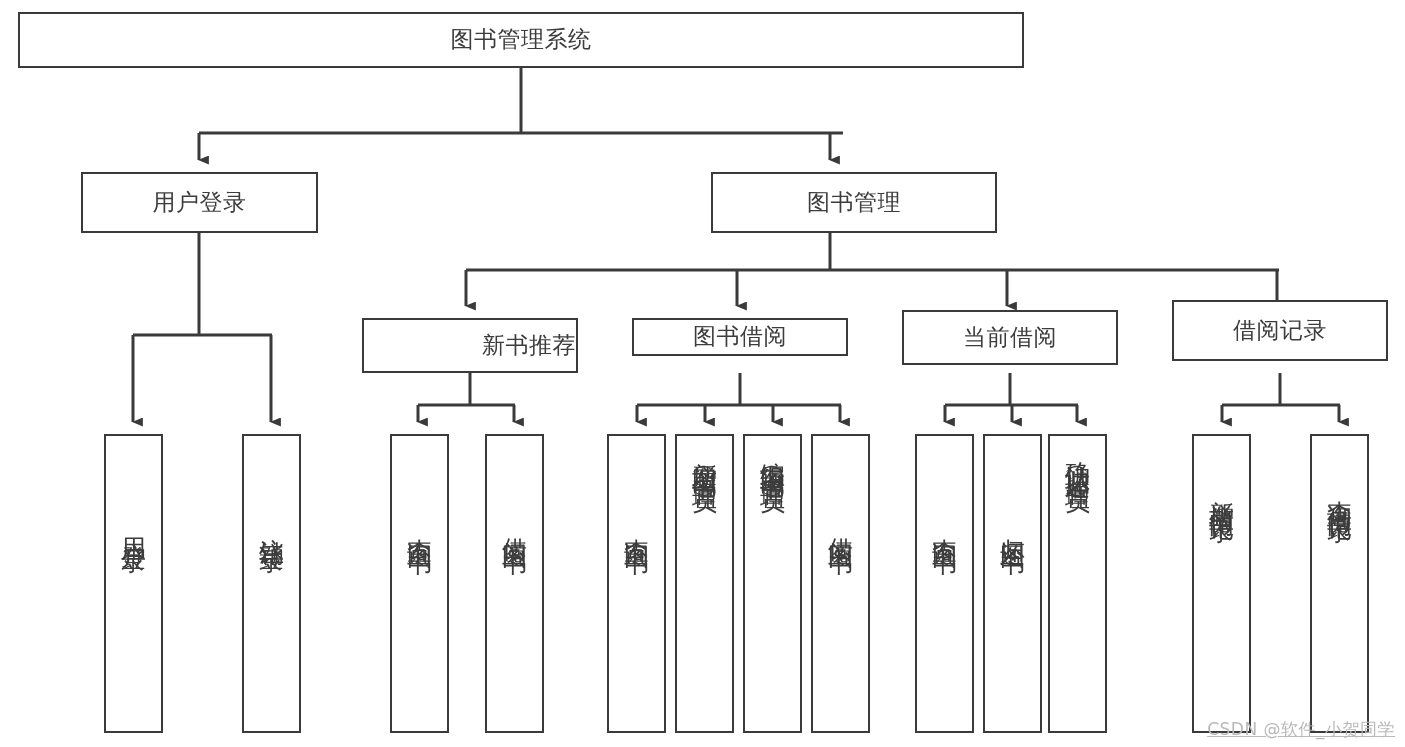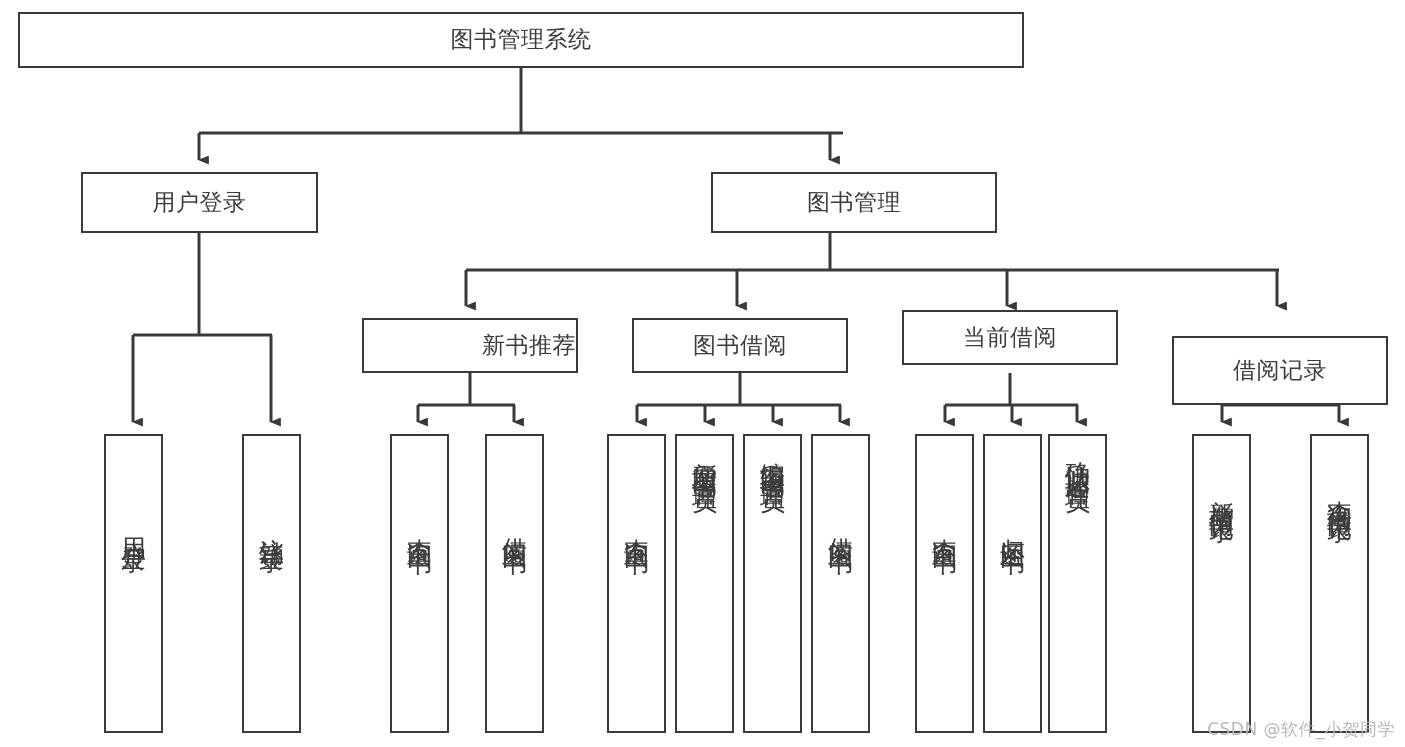--- a/index.html
+++ b/index.html
@@ -59,20 +59,21 @@
     text-align: center;
   }
   .watermark {
     position: absolute;
     right: 10px;
     bottom: 6px;
     font-size: 17px;
     color: #b9b9b9;
     white-space: nowrap;
     letter-spacing: 0.5px;
+    text-decoration: underline;
   }
 </style>
 </head>
 <body>
 
 <div id="canvas">
 
   <svg class="wires" viewBox="0 0 1405 747" xmlns="http://www.w3.org/2000/svg">
     <defs>
       <marker id="arrow" viewBox="0 0 10 12" refX="5" refY="11" markerWidth="9" markerHeight="11" orient="auto-start-reverse" markerUnits="userSpaceOnUse">
@@ -131,27 +132,27 @@
   <div class="node horiz" style="left:81px; top:172px; width:237px; height:61px;">
     <span class="label">用户登录</span>
   </div>
   <div class="node horiz" style="left:711px; top:172px; width:286px; height:61px;">
     <span class="label">图书管理</span>
   </div>
 
   <div class="node horiz" style="left:362px; top:318px; width:216px; height:55px;justify-content:flex-end;">
     <span class="label">新书推荐</span>
   </div>
-  <div class="node horiz" style="left:632px; top:318px; width:216px; height:55px;">
+  <div class="node horiz" style="left:632px; top:318px; width:216px; height:38px;">
     <span class="label">图书借阅</span>
   </div>
   <div class="node horiz" style="left:902px; top:310px; width:216px; height:55px;">
     <span class="label">当前借阅</span>
   </div>
-  <div class="node horiz" style="left:1172px; top:336px; width:216px; height:69px;">
+  <div class="node horiz" style="left:1172px; top:300px; width:216px; height:61px;">
     <span class="label">借阅记录</span>
   </div>
 
   <div class="node vert" style="left:104px; top:434px; width:59px; height:299px; padding-top:82px;">
     <span class="label">用户登录</span>
   </div>
   <div class="node vert" style="left:242px; top:434px; width:59px; height:299px; padding-top:82px;">
     <span class="label">注销登录</span>
   </div>
 

